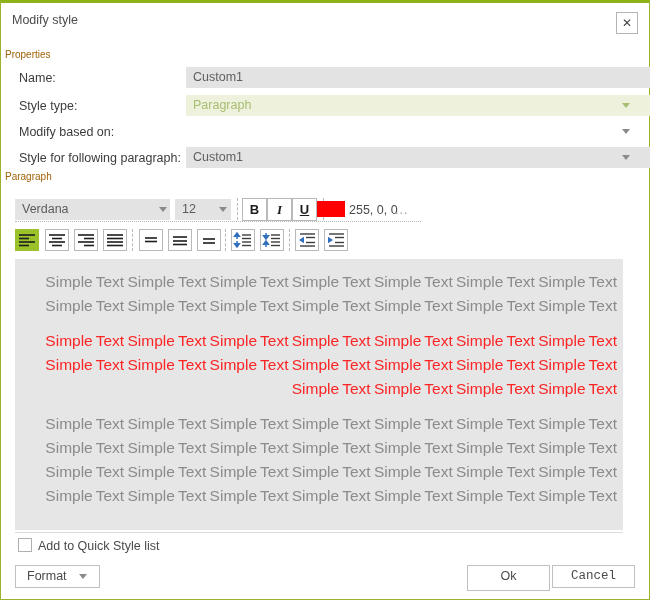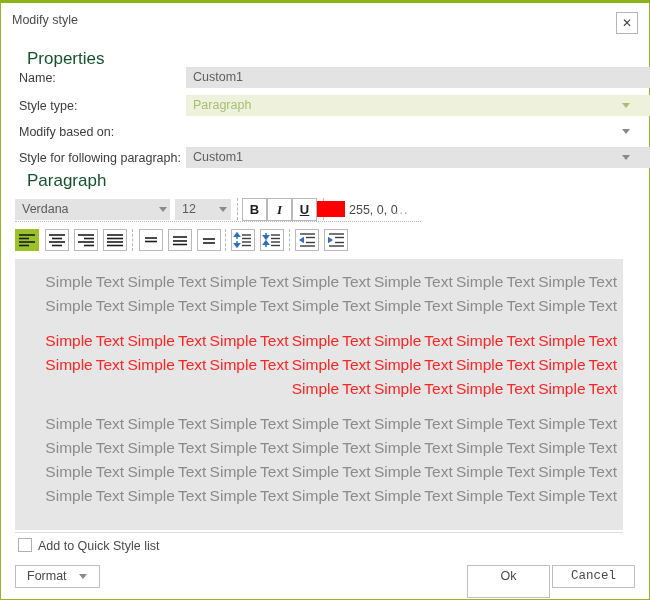--- a/index.html
+++ b/index.html
@@ -51,23 +51,23 @@
     cursor: pointer;
     color: #444;
     font-size: 12px;
     line-height: 20px;
     text-align: center;
   }
 
   
   .section-label {
     position: absolute;
-    left: 26px;
-    font-size: 17px;
-    color: #14532d;
+    left: 4px;
+    font-size: 10px;
+    color: #a16207;
     white-space: nowrap;
   }
   .field-label {
     position: absolute;
     left: 18px;
     font-size: 12.5px;
     color: #3c3c3c;
     white-space: nowrap;
   }
   .field-box {
@@ -230,21 +230,21 @@
   }
   .btn-format {
     left: 14px; top: 562px;
     width: 85px; height: 23px;
     text-align: left;
     padding-left: 11px;
     line-height: 21px;
   }
   .btn-ok {
     left: 466px; top: 562px;
-    width: 83px; height: 33px;
+    width: 83px; height: 26px;
     line-height: 21px;
   }
   .btn-cancel {
     left: 551px; top: 562px;
     width: 83px; height: 23px;
     line-height: 21px;
     font-family: Liberation Mono, monospace;
   }
 </style>
 </head>

